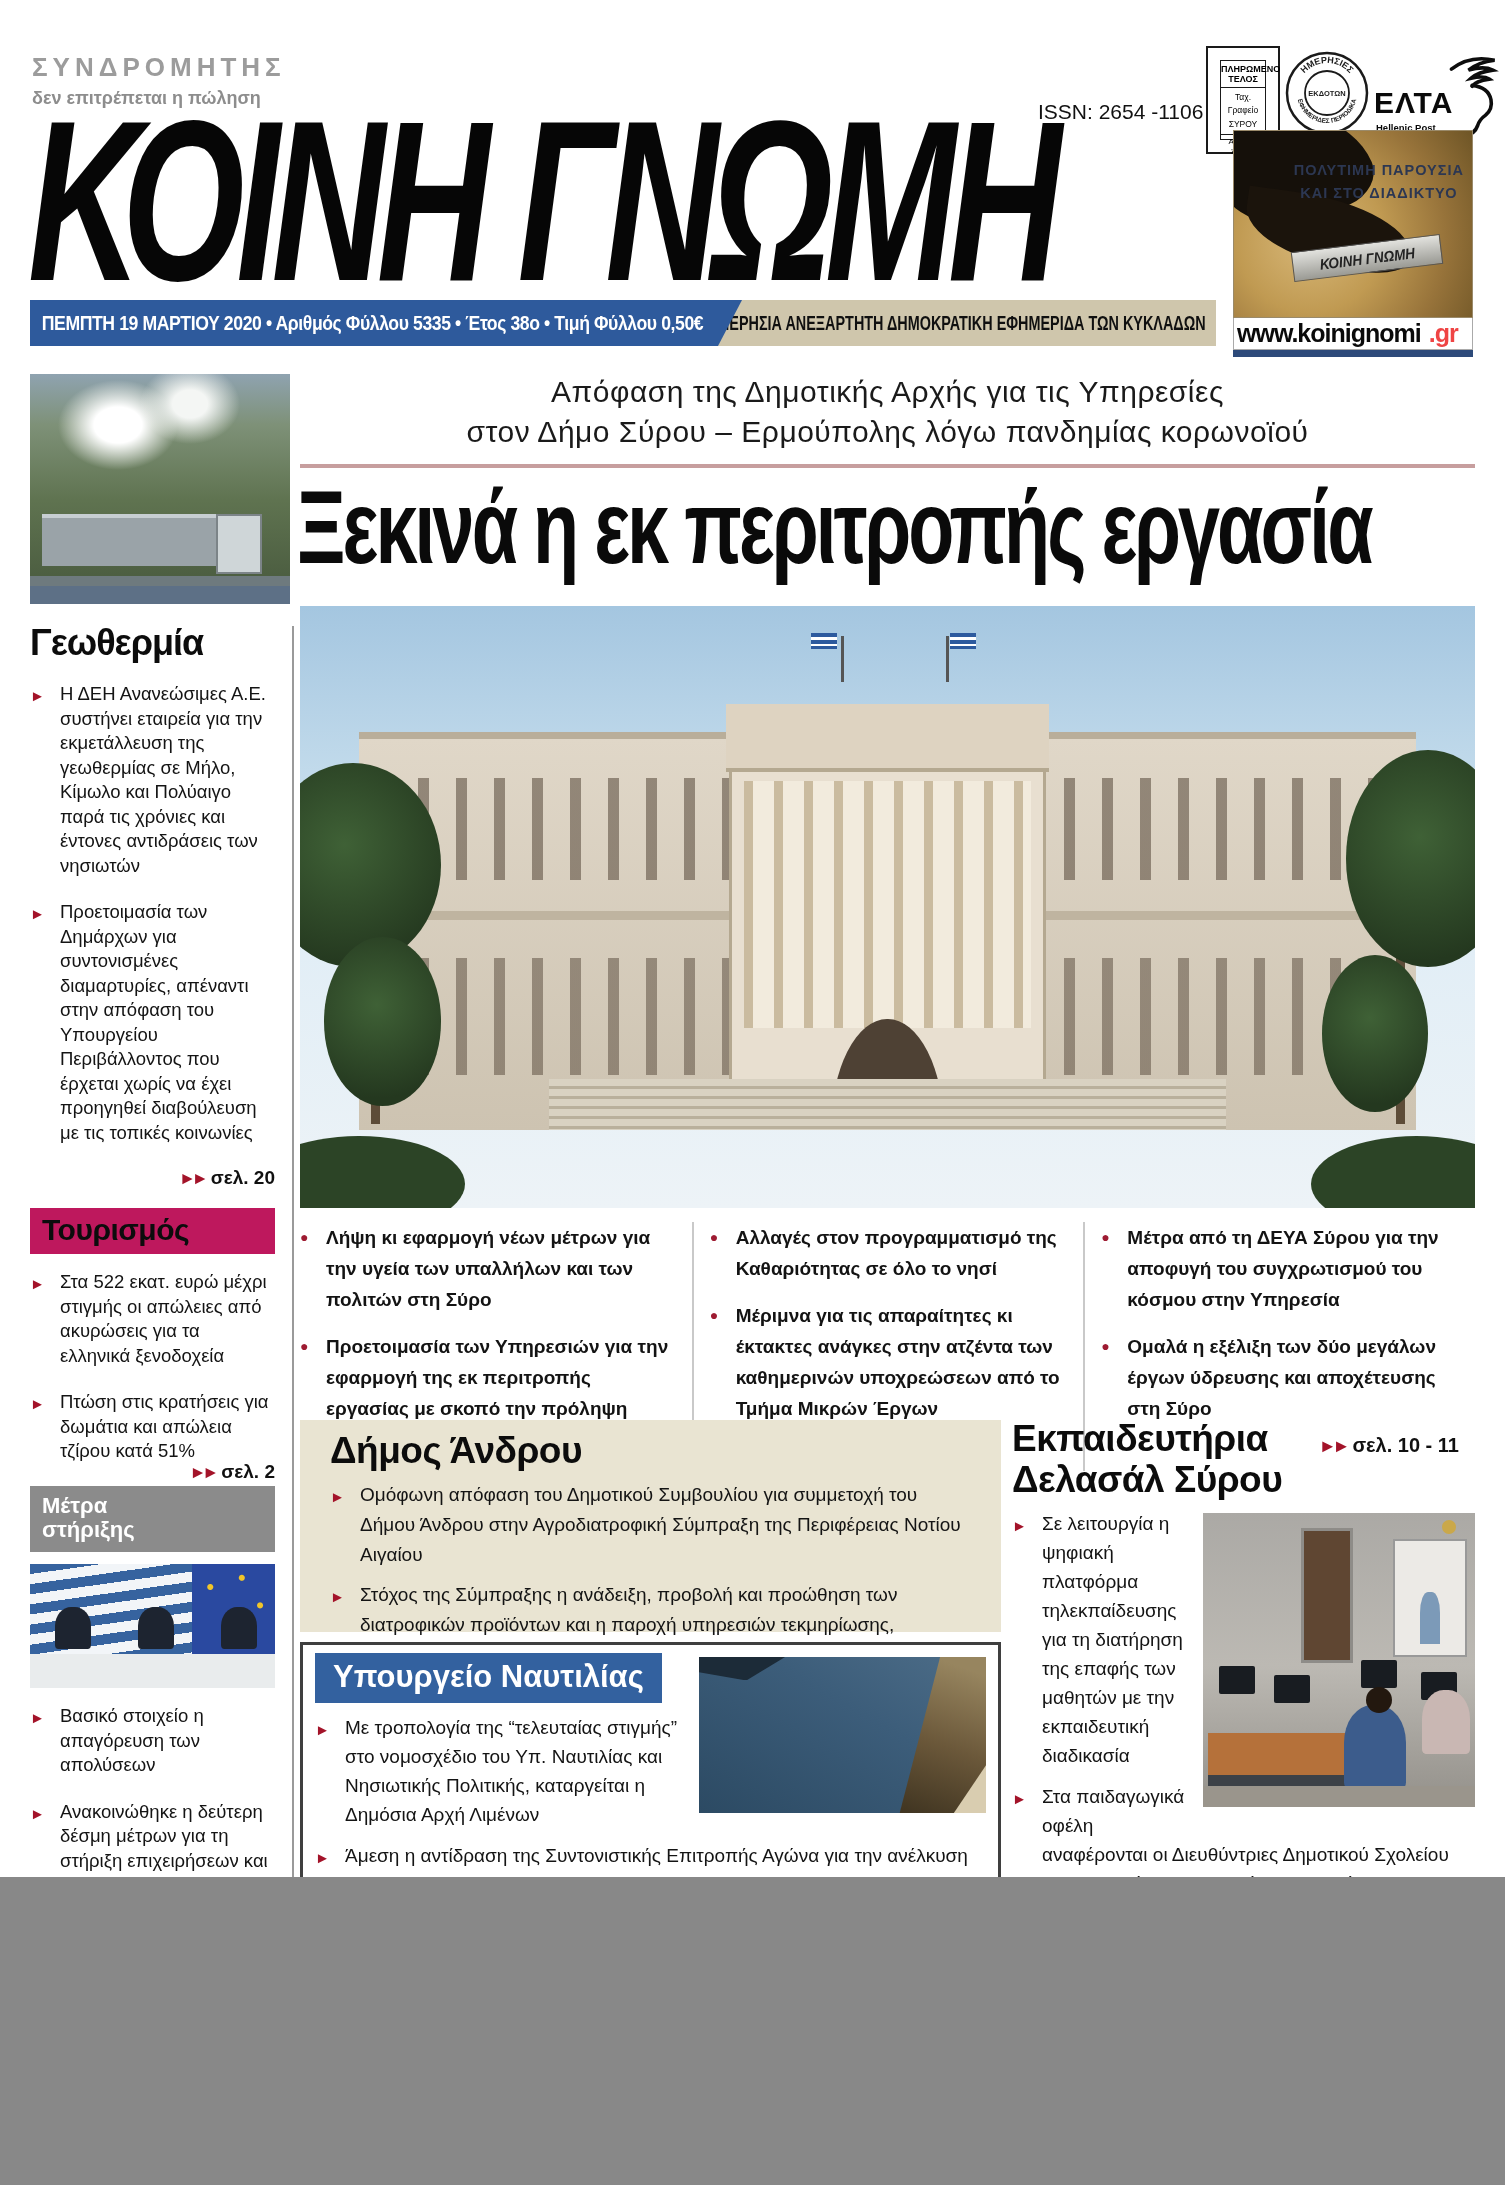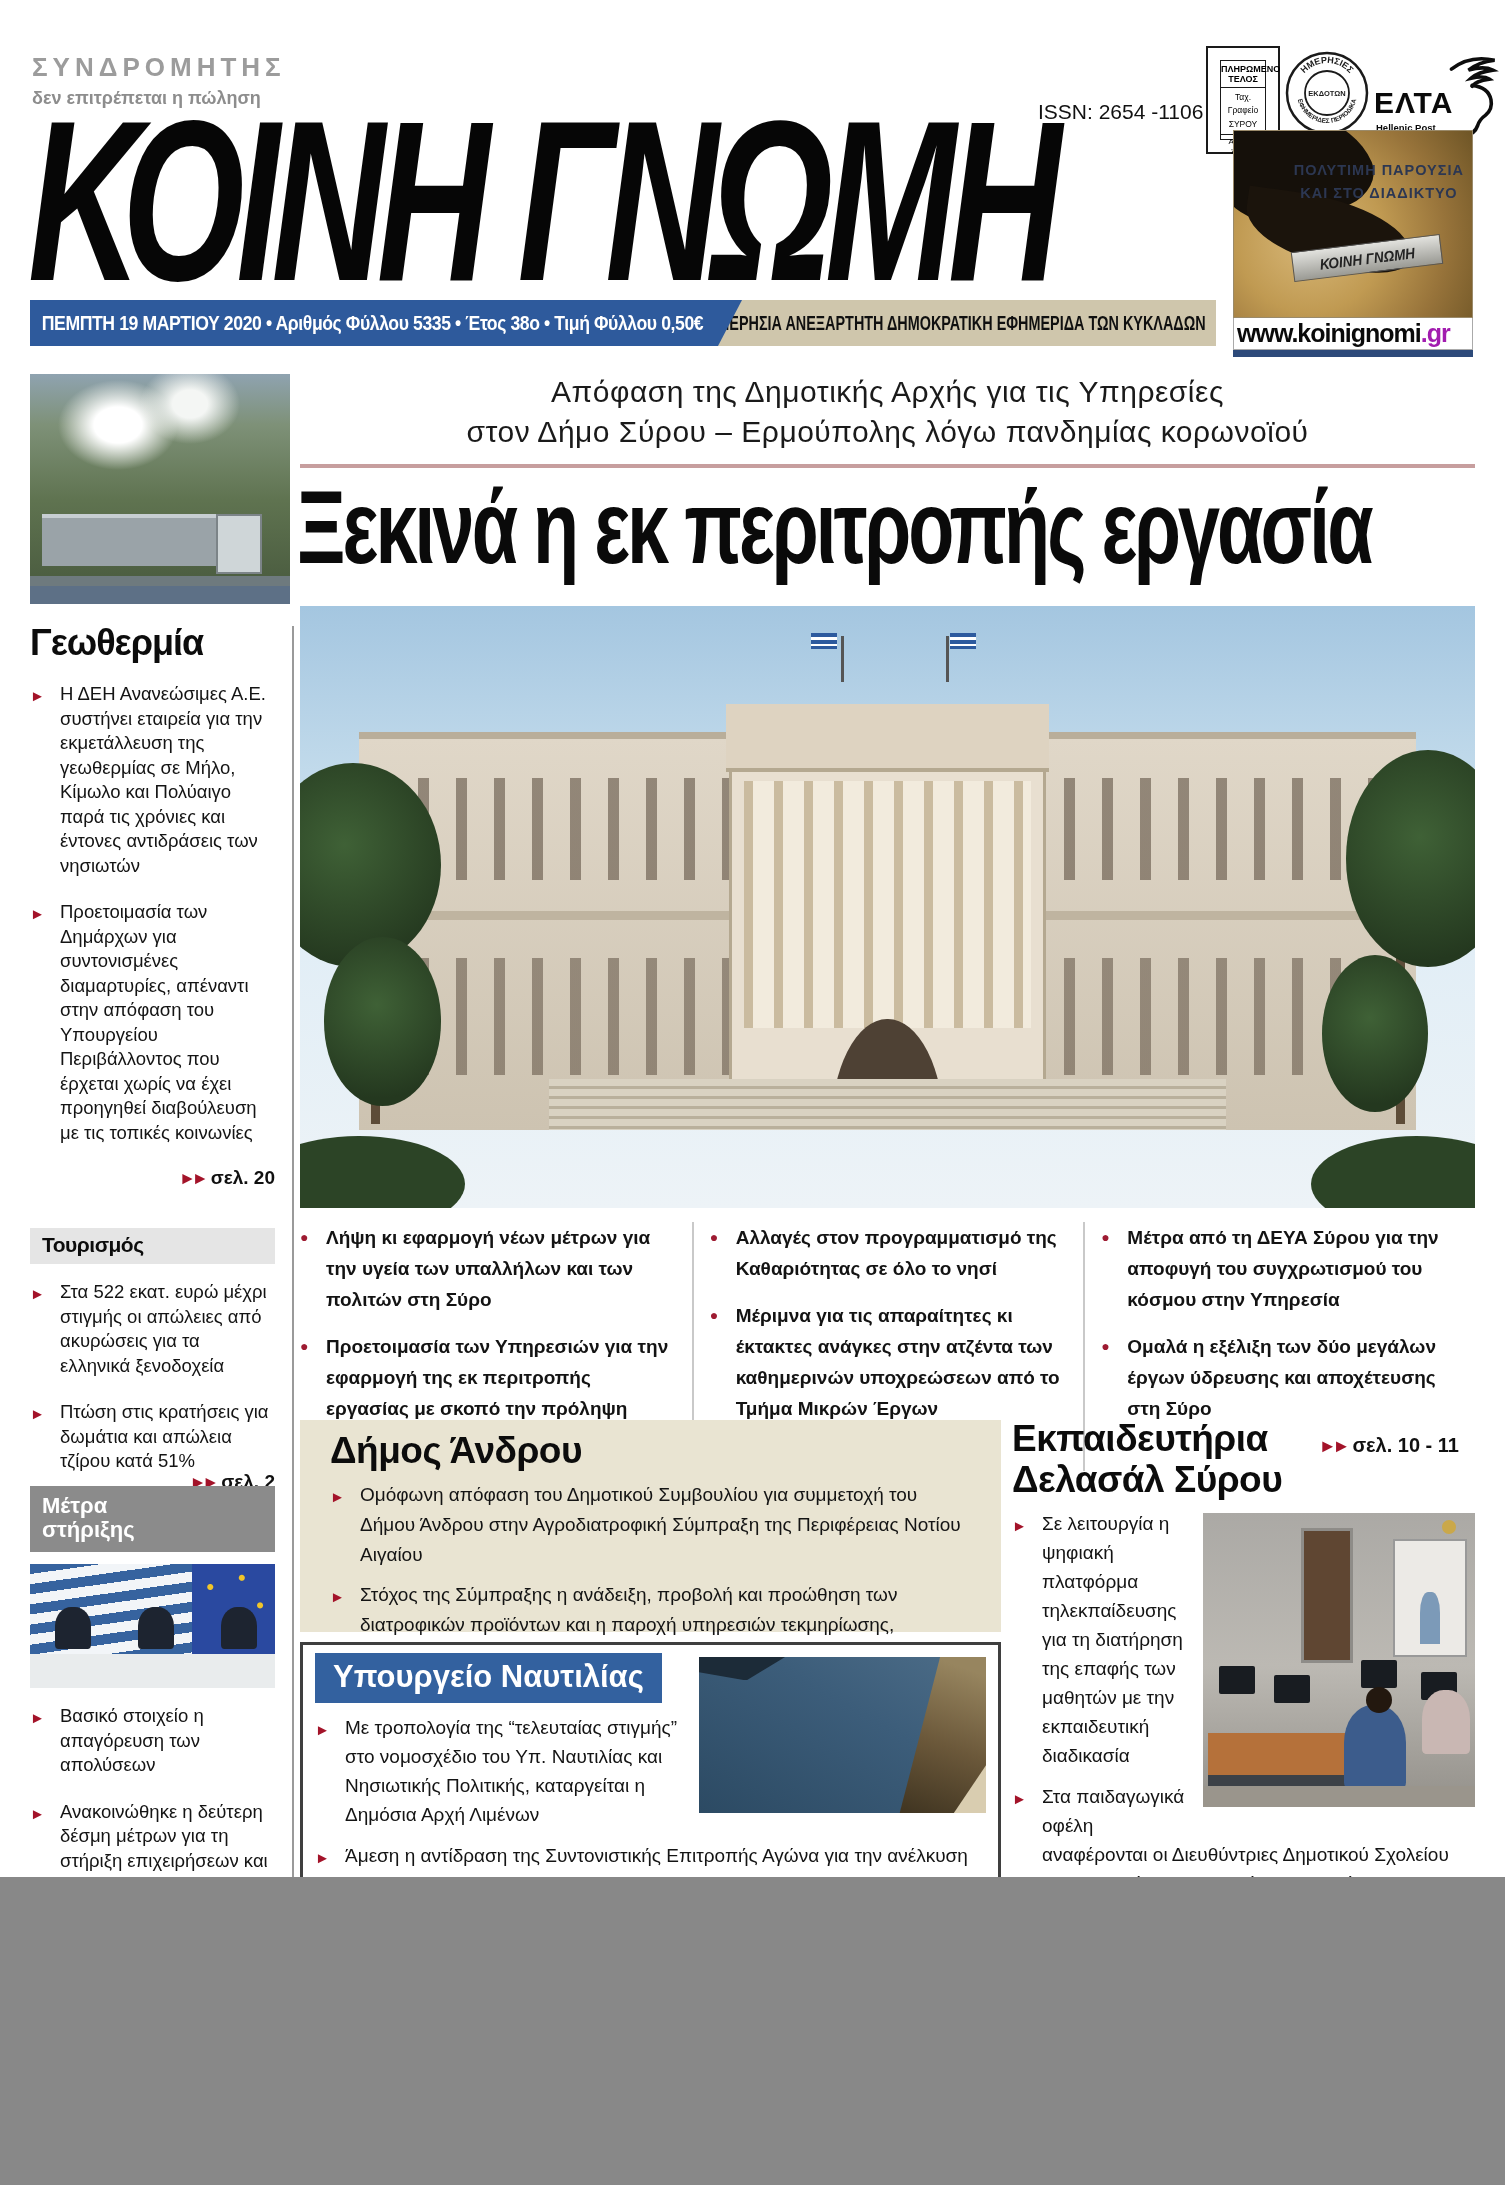--- a/index.html
+++ b/index.html
@@ -47,21 +47,21 @@
     border-radius:0 100% 40% 100%; transform:rotate(8deg); }
   .promo-t { position:absolute; right:8px; top:28px; text-align:center; color:#2c3752; font-weight:800;
     font-size:14.5px; letter-spacing:1px; line-height:1.6; }
   .proll { position:absolute; left:58px; top:112px; width:150px; height:30px;
     background:linear-gradient(180deg,#e2e2de,#9a9a94); border:1px solid #555; transform:rotate(-7deg);
     display:flex; align-items:center; justify-content:center; }
   .proll span { font-size:15px; font-weight:800; font-style:italic; color:#222; letter-spacing:0; transform:scale(0.9,1); }
   .promo-url { width:100%; height:32px; background:#fff; border:1px solid #aaa; border-top:none;
     display:flex; align-items:center; padding-left:3px; white-space:nowrap; }
   .promo-url .u1 { font-size:25px; font-weight:800; color:#0a0a0a; letter-spacing:-1px; }
-  .promo-url .u2 { font-size:25px; font-weight:800; color:#a21caf; letter-spacing:-1px; }
+  .promo-url .u2 { font-size:25px; font-weight:800; color:#ef4444; letter-spacing:-1px;padding-left:8px; }
   .promo-line { width:100%; height:7px; background:#2d4a7a; }
 
   
   .datebar { left:30px; top:300px; width:1186px; height:46px; }
   .db-beige { position:absolute; left:640px; right:0; top:0; bottom:0; background:#cfc6ac;
     display:flex; align-items:center; justify-content:flex-end; padding-right:10px; }
   .db-blue { position:absolute; left:0; top:0; bottom:0; width:712px; background:#2e5a9c;
     clip-path:polygon(0 0, 100% 0, calc(100% - 24px) 100%, 0 100%);
     display:flex; align-items:center; }
   .db-date { color:#fff; font-weight:bold; font-size:21px; letter-spacing:-0.5px; padding-left:14px;
@@ -157,21 +157,21 @@
   .side h2 { font-size:36px; font-weight:800; letter-spacing:-1px; color:#0c0c0c; }
   .tri-list { list-style:none; }
   .tri-list li { position:relative; padding-left:30px; font-size:18.5px; line-height:24.5px; color:#141414; margin-bottom:22px; }
   .tri-list li::before { content:"►"; position:absolute; left:0; top:2px; font-size:15px; color:#a31329; }
   .pref { font-size:19px; font-weight:bold; color:#101010; text-align:right; }
   .arr::before { content:"►►"; letter-spacing:-4px; color:#a31329; margin-right:6px; font-size:0.9em; }
   .pref-up { margin-top:-24.5px; }
   .sec-geo { top:622px; }
   .sec-geo h2 { margin-bottom:18px; }
   .sec-tour { top:1208px; }
-  .box-gold { background:#e5e5e5; color:#0c0c0c; font-size:21px; font-weight:800; padding:5px 12px 7px; letter-spacing:-0.5px;margin-top:20px; }
+  .box-gold { background:#be185d; color:#0c0c0c; font-size:30px; font-weight:800; padding:5px 12px 7px; letter-spacing:-0.5px; }
   .sec-tour .tri-list { margin-top:16px; }
   .sec-sup { top:1486px; }
   .box-gray { background:#8b8b8b; color:#fff; font-size:22px; font-weight:800; padding:8px 12px 10px; line-height:1.1; }
   .sec-sup .tri-list { margin-top:16px; }
 
   
   .lead-cols { left:300px; top:1222px; width:1175px; height:192px; display:grid;
     grid-template-columns:1fr 1fr 1fr; column-gap:0; }
   .lead-col { padding:0 16px; }
   .lead-col + .lead-col { border-left:2px solid #c9c9c9; }

